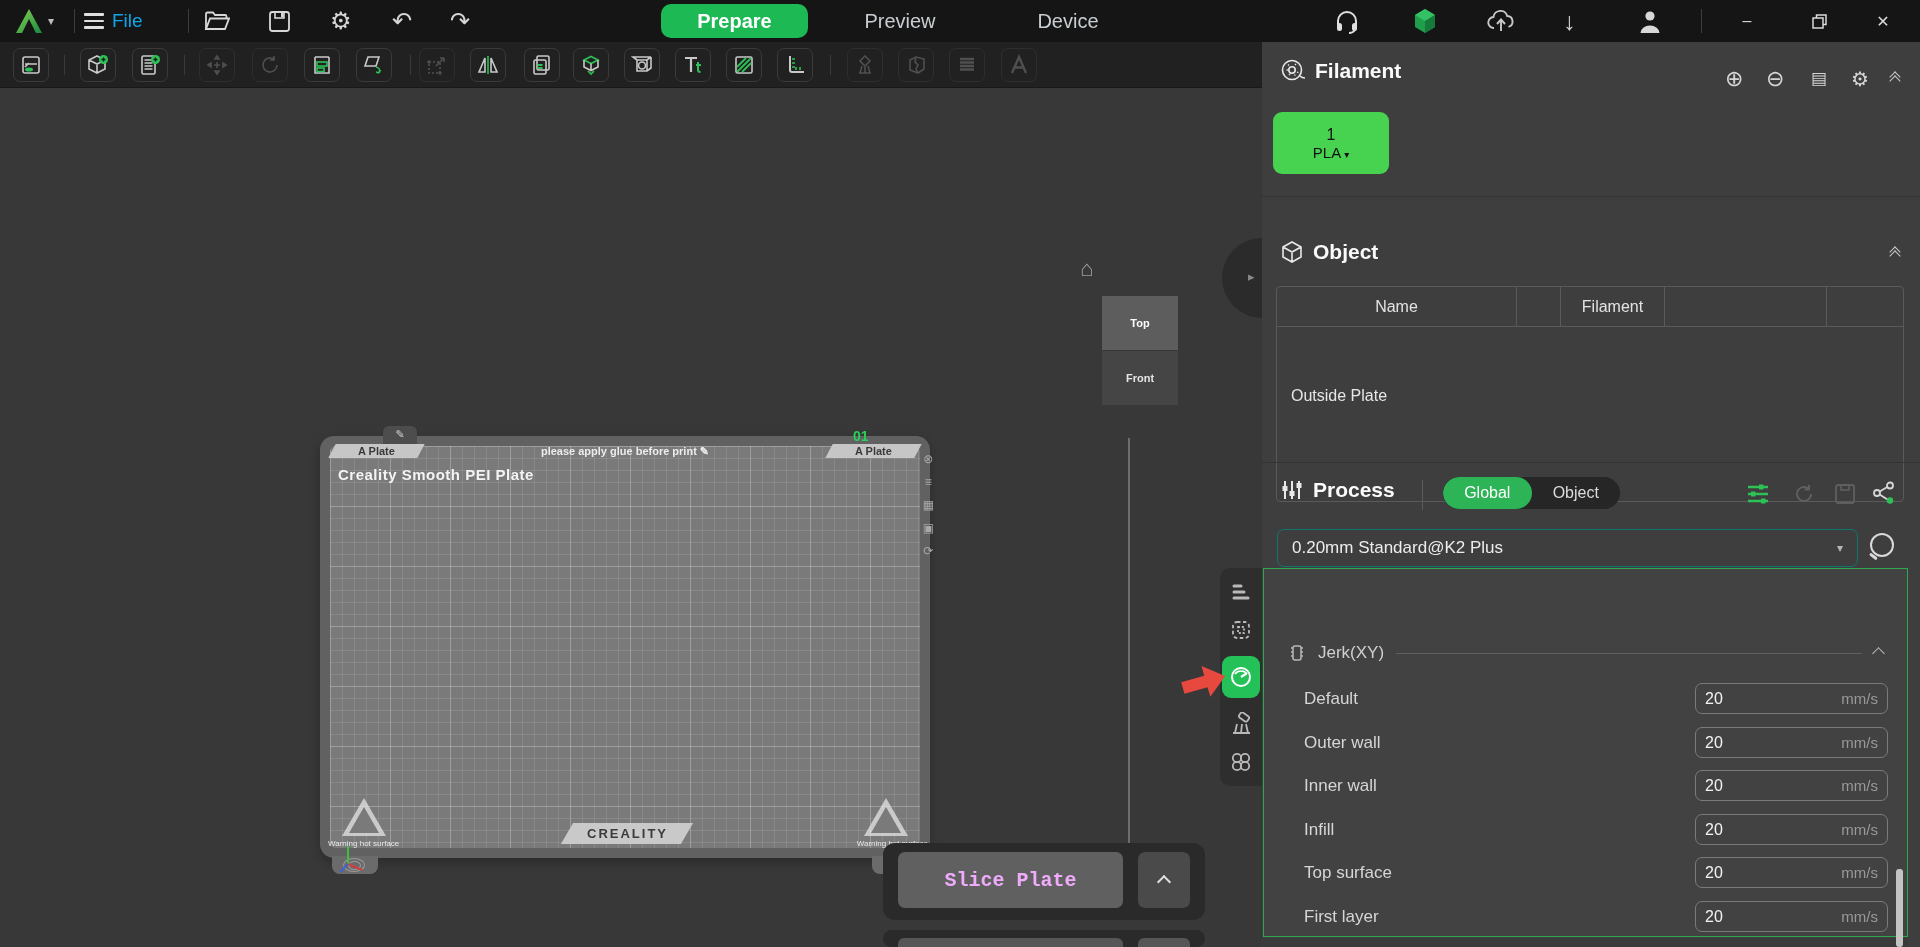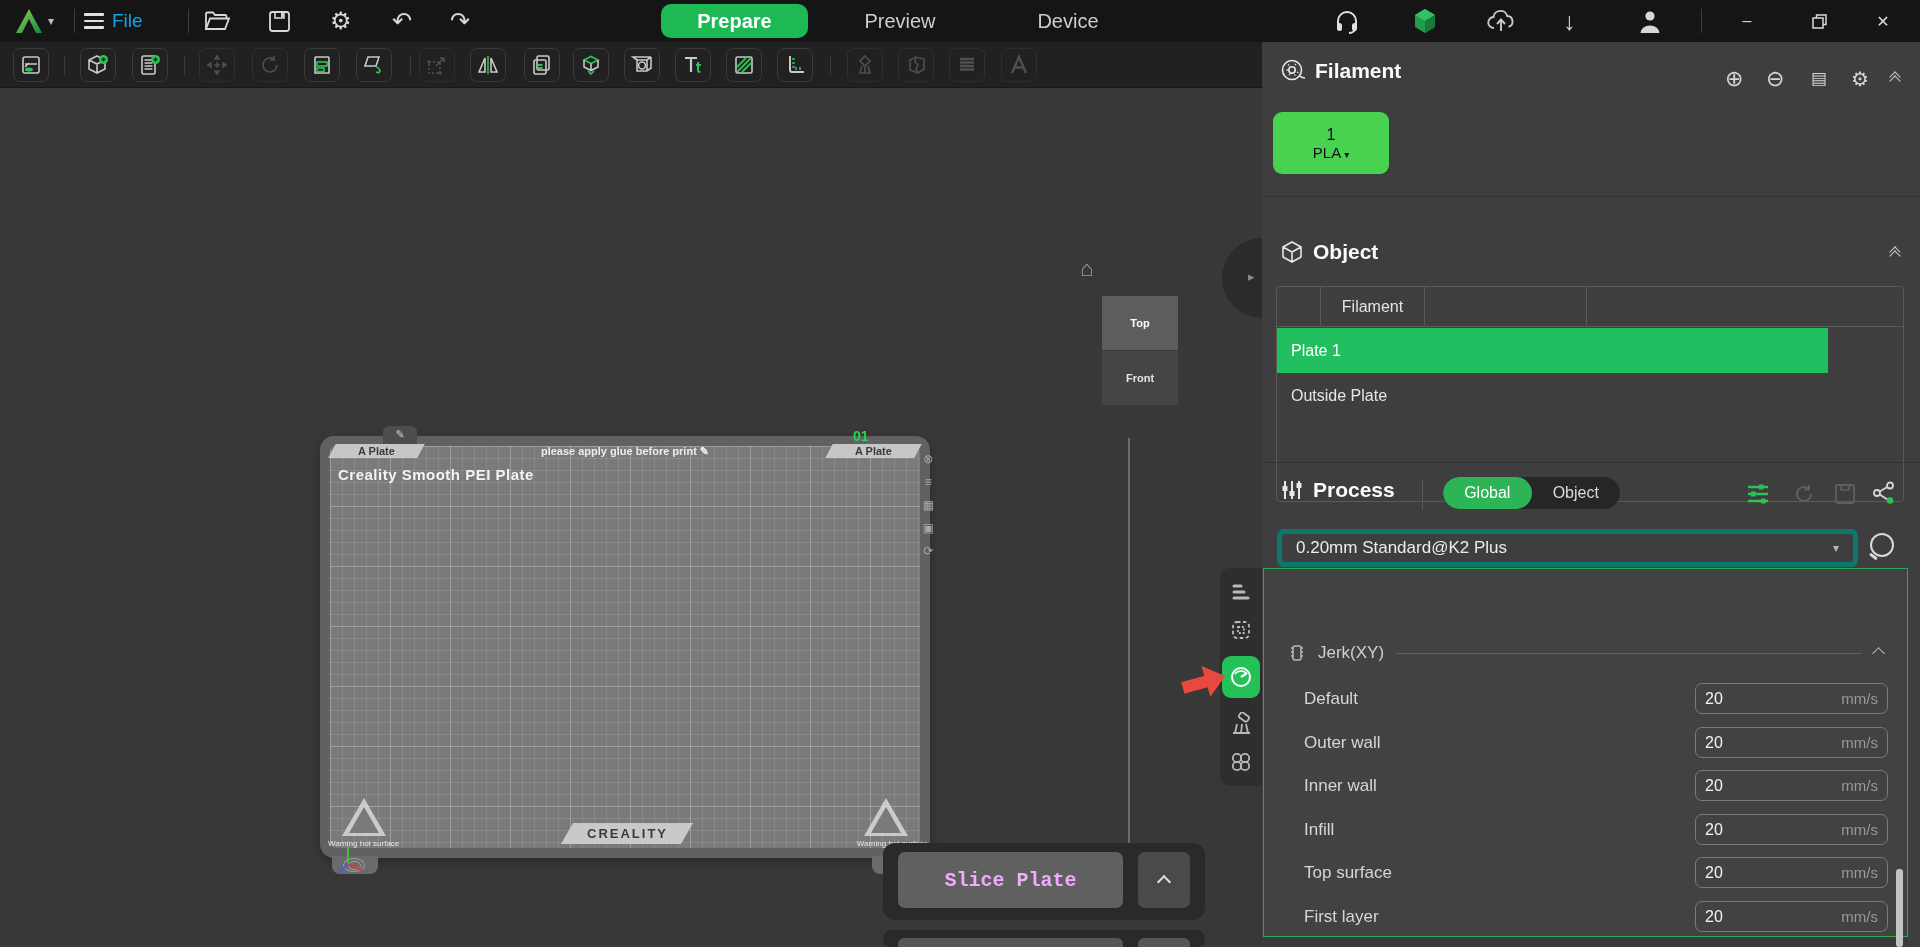--- a/index.html
+++ b/index.html
@@ -160,21 +160,21 @@
   #obj-row-0 { top:41px; width:551px; background:#21bf5f; color:#fff; }
   #obj-row-1 { top:86px; }
 
   
   #proc-divider { position:absolute; left:160px; top:438px; width:1px; height:30px; background:#5a5a5a; }
   #proc-toggle { position:absolute; left:181px; top:435px; width:177px; height:32px; background:#262626;
                  border-radius:16px; display:flex; overflow:hidden; }
   .ptog { flex:1; display:flex; align-items:center; justify-content:center; font-size:16px; color:#dcdcdc; }
   .ptog.active { background:#2cb457; border-radius:16px; color:#fff; }
 
-  #preset-select { position:absolute; left:15px; top:487px; width:581px; height:38px; border:5px solid #0f766e;
+  #preset-select { position:absolute; left:15px; top:487px; width:581px; height:38px; border:1px solid #0f766e;
                    border-radius:7px; display:flex; align-items:center; padding:0 14px; color:#ececec;
                    font-size:17px; }
   #preset-caret { margin-left:auto; color:#b5b5b5; font-size:12px; }
   #search-btn { position:absolute; left:605px; top:491px; width:30px; height:30px; }
   #search-btn .lens { position:absolute; left:3px; top:0; width:24px; height:24px; border:2.4px solid #d9d9d9;
                       border-radius:50%; }
   #search-btn .tail { position:absolute; left:2px; top:22px; width:9px; height:2.6px; background:#d9d9d9;
                       transform:rotate(38deg); border-radius:2px; }
 
   
@@ -577,26 +577,26 @@
       </svg>
       <span>Object</span>
     </div>
     <span class="chev2" style="left:629px; top:206px;">
       <i></i>
         <i></i>
       </span>
 
     <div id="obj-table">
       <div id="obj-head">
+        <div class="oh-cell" style="width:240px;">Name</div>
         <div class="oh-cell" style="width:44px;"></div>
         <div class="oh-cell" style="width:104px;">Filament</div>
         <div class="oh-cell" style="width:162px;"></div>
         <div class="oh-cell" style="width:76px; border-right:none;"></div>
       </div>
-      <div class="obj-row" id="obj-row-0">Plate 1</div>
       <div class="obj-row" id="obj-row-1">Outside Plate</div>
     </div>
 
     <div class="hsep" style="top:420px;"></div>
 
     <div class="sec-title" style="left:18px; top:436px;">
       <svg width="24" height="24" viewBox="0 0 24 24">
         <path d="M5 3 v18 M12 3 v18 M19 3 v18" stroke-width="2"></path>
         <rect x="2.5" y="8" width="5" height="5" fill="#e8e8e8" stroke="none"></rect>
         <rect x="9.5" y="13" width="5" height="5" fill="#e8e8e8" stroke="none"></rect>

